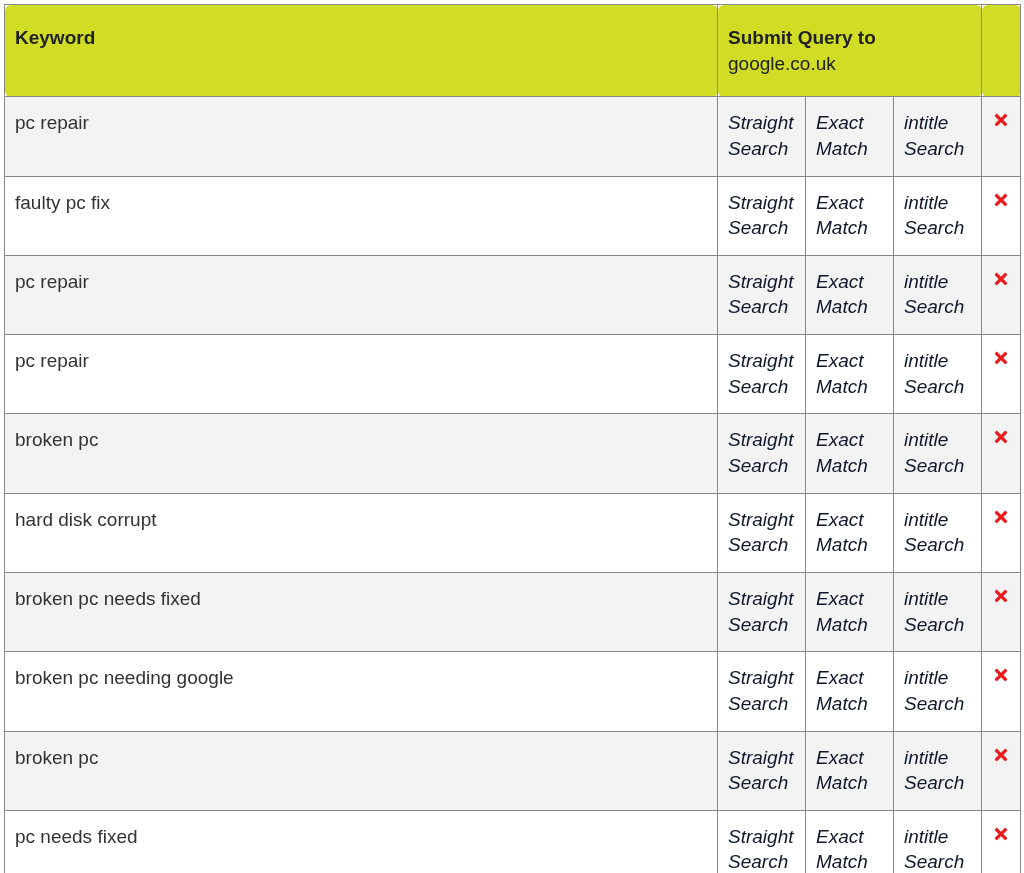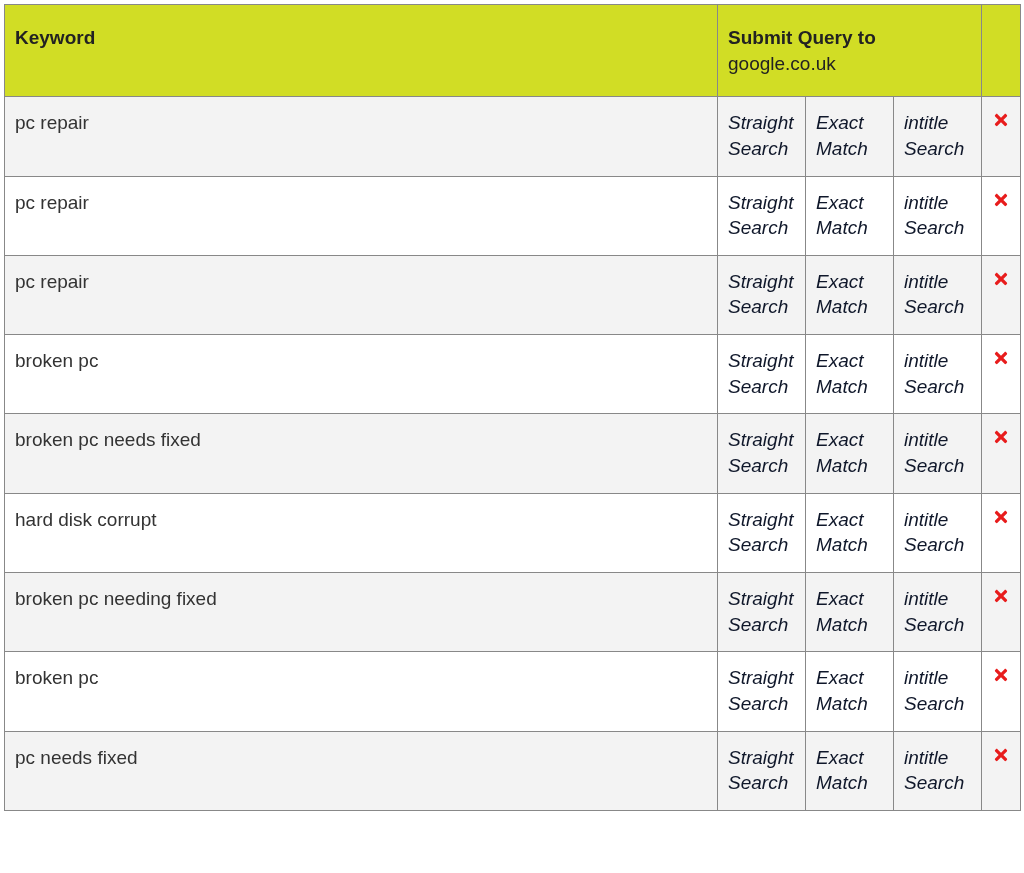--- a/index.html
+++ b/index.html
@@ -27,20 +27,21 @@
     line-height: 1.35;
     padding: 13px 10px 14px 10px;
     text-align: left;
   }
   table.keywords thead th {
     background: #d1dd25;
     color: #222222;
     font-weight: 700;
     padding-top: 20px;
     padding-bottom: 20px;
+    border-radius: 6px;
   }
   table.keywords thead th .header-strong {
     font-weight: 400;
   }
   
   col.c-keyword { width: 713px; }
   col.c-btn     { width: 88px; }
   col.c-del     { width: 39px; }
   
   tbody tr:nth-child(odd)  td { background: #f3f3f3; }
@@ -102,20 +103,33 @@
     <td class="action">intitle Search</td>
     <td class="delete">
       <span>
         <svg viewBox="0 0 352 512">
                 <path d="M242.7 256l100.1-100.1c12.3-12.3 12.3-32.2 0-44.5l-22.2-22.2c-12.3-12.3-32.2-12.3-44.5 0L176 189.3 75.9 89.2c-12.3-12.3-32.2-12.3-44.5 0L9.2 111.4c-12.3 12.3-12.3 32.2 0 44.5L109.3 256 9.2 356.1c-12.3 12.3-12.3 32.2 0 44.5l22.2 22.2c12.3 12.3 32.2 12.3 44.5 0L176 322.7l100.1 100.1c12.3 12.3 32.2 12.3 44.5 0l22.2-22.2c12.3-12.3 12.3-32.2 0-44.5L242.7 256z"></path>
               </svg>
       </span>
     </td>
   </tr>
 
+  <tr>
+    <td class="keyword">faulty pc fix</td>
+    <td class="action">Straight Search</td>
+    <td class="action">Exact Match</td>
+    <td class="action">intitle Search</td>
+    <td class="delete">
+      <span>
+        <svg viewBox="0 0 352 512">
+                <path d="M242.7 256l100.1-100.1c12.3-12.3 12.3-32.2 0-44.5l-22.2-22.2c-12.3-12.3-32.2-12.3-44.5 0L176 189.3 75.9 89.2c-12.3-12.3-32.2-12.3-44.5 0L9.2 111.4c-12.3 12.3-12.3 32.2 0 44.5L109.3 256 9.2 356.1c-12.3 12.3-12.3 32.2 0 44.5l22.2 22.2c12.3 12.3 32.2 12.3 44.5 0L176 322.7l100.1 100.1c12.3 12.3 32.2 12.3 44.5 0l22.2-22.2c12.3-12.3 12.3-32.2 0-44.5L242.7 256z"></path>
+              </svg>
+      </span>
+    </td>
+  </tr>
 
   <tr>
     <td class="keyword">pc repair</td>
     <td class="action">Straight Search</td>
     <td class="action">Exact Match</td>
     <td class="action">intitle Search</td>
     <td class="delete">
       <span>
         <svg viewBox="0 0 352 512">
                 <path d="M242.7 256l100.1-100.1c12.3-12.3 12.3-32.2 0-44.5l-22.2-22.2c-12.3-12.3-32.2-12.3-44.5 0L176 189.3 75.9 89.2c-12.3-12.3-32.2-12.3-44.5 0L9.2 111.4c-12.3 12.3-12.3 32.2 0 44.5L109.3 256 9.2 356.1c-12.3 12.3-12.3 32.2 0 44.5l22.2 22.2c12.3 12.3 32.2 12.3 44.5 0L176 322.7l100.1 100.1c12.3 12.3 32.2 12.3 44.5 0l22.2-22.2c12.3-12.3 12.3-32.2 0-44.5L242.7 256z"></path>
@@ -146,49 +160,49 @@
     <td class="delete">
       <span>
         <svg viewBox="0 0 352 512">
                 <path d="M242.7 256l100.1-100.1c12.3-12.3 12.3-32.2 0-44.5l-22.2-22.2c-12.3-12.3-32.2-12.3-44.5 0L176 189.3 75.9 89.2c-12.3-12.3-32.2-12.3-44.5 0L9.2 111.4c-12.3 12.3-12.3 32.2 0 44.5L109.3 256 9.2 356.1c-12.3 12.3-12.3 32.2 0 44.5l22.2 22.2c12.3 12.3 32.2 12.3 44.5 0L176 322.7l100.1 100.1c12.3 12.3 32.2 12.3 44.5 0l22.2-22.2c12.3-12.3 12.3-32.2 0-44.5L242.7 256z"></path>
               </svg>
       </span>
     </td>
   </tr>
 
   <tr>
+    <td class="keyword">hard disk corrupt</td>
+    <td class="action">Straight Search</td>
+    <td class="action">Exact Match</td>
+    <td class="action">intitle Search</td>
+    <td class="delete">
+      <span>
+        <svg viewBox="0 0 352 512">
+                <path d="M242.7 256l100.1-100.1c12.3-12.3 12.3-32.2 0-44.5l-22.2-22.2c-12.3-12.3-32.2-12.3-44.5 0L176 189.3 75.9 89.2c-12.3-12.3-32.2-12.3-44.5 0L9.2 111.4c-12.3 12.3-12.3 32.2 0 44.5L109.3 256 9.2 356.1c-12.3 12.3-12.3 32.2 0 44.5l22.2 22.2c12.3 12.3 32.2 12.3 44.5 0L176 322.7l100.1 100.1c12.3 12.3 32.2 12.3 44.5 0l22.2-22.2c12.3-12.3 12.3-32.2 0-44.5L242.7 256z"></path>
+              </svg>
+      </span>
+    </td>
+  </tr>
+
+  <tr>
     <td class="keyword">broken pc needs fixed</td>
     <td class="action">Straight Search</td>
     <td class="action">Exact Match</td>
     <td class="action">intitle Search</td>
     <td class="delete">
       <span>
         <svg viewBox="0 0 352 512">
                 <path d="M242.7 256l100.1-100.1c12.3-12.3 12.3-32.2 0-44.5l-22.2-22.2c-12.3-12.3-32.2-12.3-44.5 0L176 189.3 75.9 89.2c-12.3-12.3-32.2-12.3-44.5 0L9.2 111.4c-12.3 12.3-12.3 32.2 0 44.5L109.3 256 9.2 356.1c-12.3 12.3-12.3 32.2 0 44.5l22.2 22.2c12.3 12.3 32.2 12.3 44.5 0L176 322.7l100.1 100.1c12.3 12.3 32.2 12.3 44.5 0l22.2-22.2c12.3-12.3 12.3-32.2 0-44.5L242.7 256z"></path>
               </svg>
       </span>
     </td>
   </tr>
 
   <tr>
-    <td class="keyword">hard disk corrupt</td>
-    <td class="action">Straight Search</td>
-    <td class="action">Exact Match</td>
-    <td class="action">intitle Search</td>
-    <td class="delete">
-      <span>
-        <svg viewBox="0 0 352 512">
-                <path d="M242.7 256l100.1-100.1c12.3-12.3 12.3-32.2 0-44.5l-22.2-22.2c-12.3-12.3-32.2-12.3-44.5 0L176 189.3 75.9 89.2c-12.3-12.3-32.2-12.3-44.5 0L9.2 111.4c-12.3 12.3-12.3 32.2 0 44.5L109.3 256 9.2 356.1c-12.3 12.3-12.3 32.2 0 44.5l22.2 22.2c12.3 12.3 32.2 12.3 44.5 0L176 322.7l100.1 100.1c12.3 12.3 32.2 12.3 44.5 0l22.2-22.2c12.3-12.3 12.3-32.2 0-44.5L242.7 256z"></path>
-              </svg>
-      </span>
-    </td>
-  </tr>
-
-  <tr>
-    <td class="keyword">broken pc needing fixed</td>
+    <td class="keyword">broken pc needing google</td>
     <td class="action">Straight Search</td>
     <td class="action">Exact Match</td>
     <td class="action">intitle Search</td>
     <td class="delete">
       <span>
         <svg viewBox="0 0 352 512">
                 <path d="M242.7 256l100.1-100.1c12.3-12.3 12.3-32.2 0-44.5l-22.2-22.2c-12.3-12.3-32.2-12.3-44.5 0L176 189.3 75.9 89.2c-12.3-12.3-32.2-12.3-44.5 0L9.2 111.4c-12.3 12.3-12.3 32.2 0 44.5L109.3 256 9.2 356.1c-12.3 12.3-12.3 32.2 0 44.5l22.2 22.2c12.3 12.3 32.2 12.3 44.5 0L176 322.7l100.1 100.1c12.3 12.3 32.2 12.3 44.5 0l22.2-22.2c12.3-12.3 12.3-32.2 0-44.5L242.7 256z"></path>
               </svg>
       </span>
     </td>

